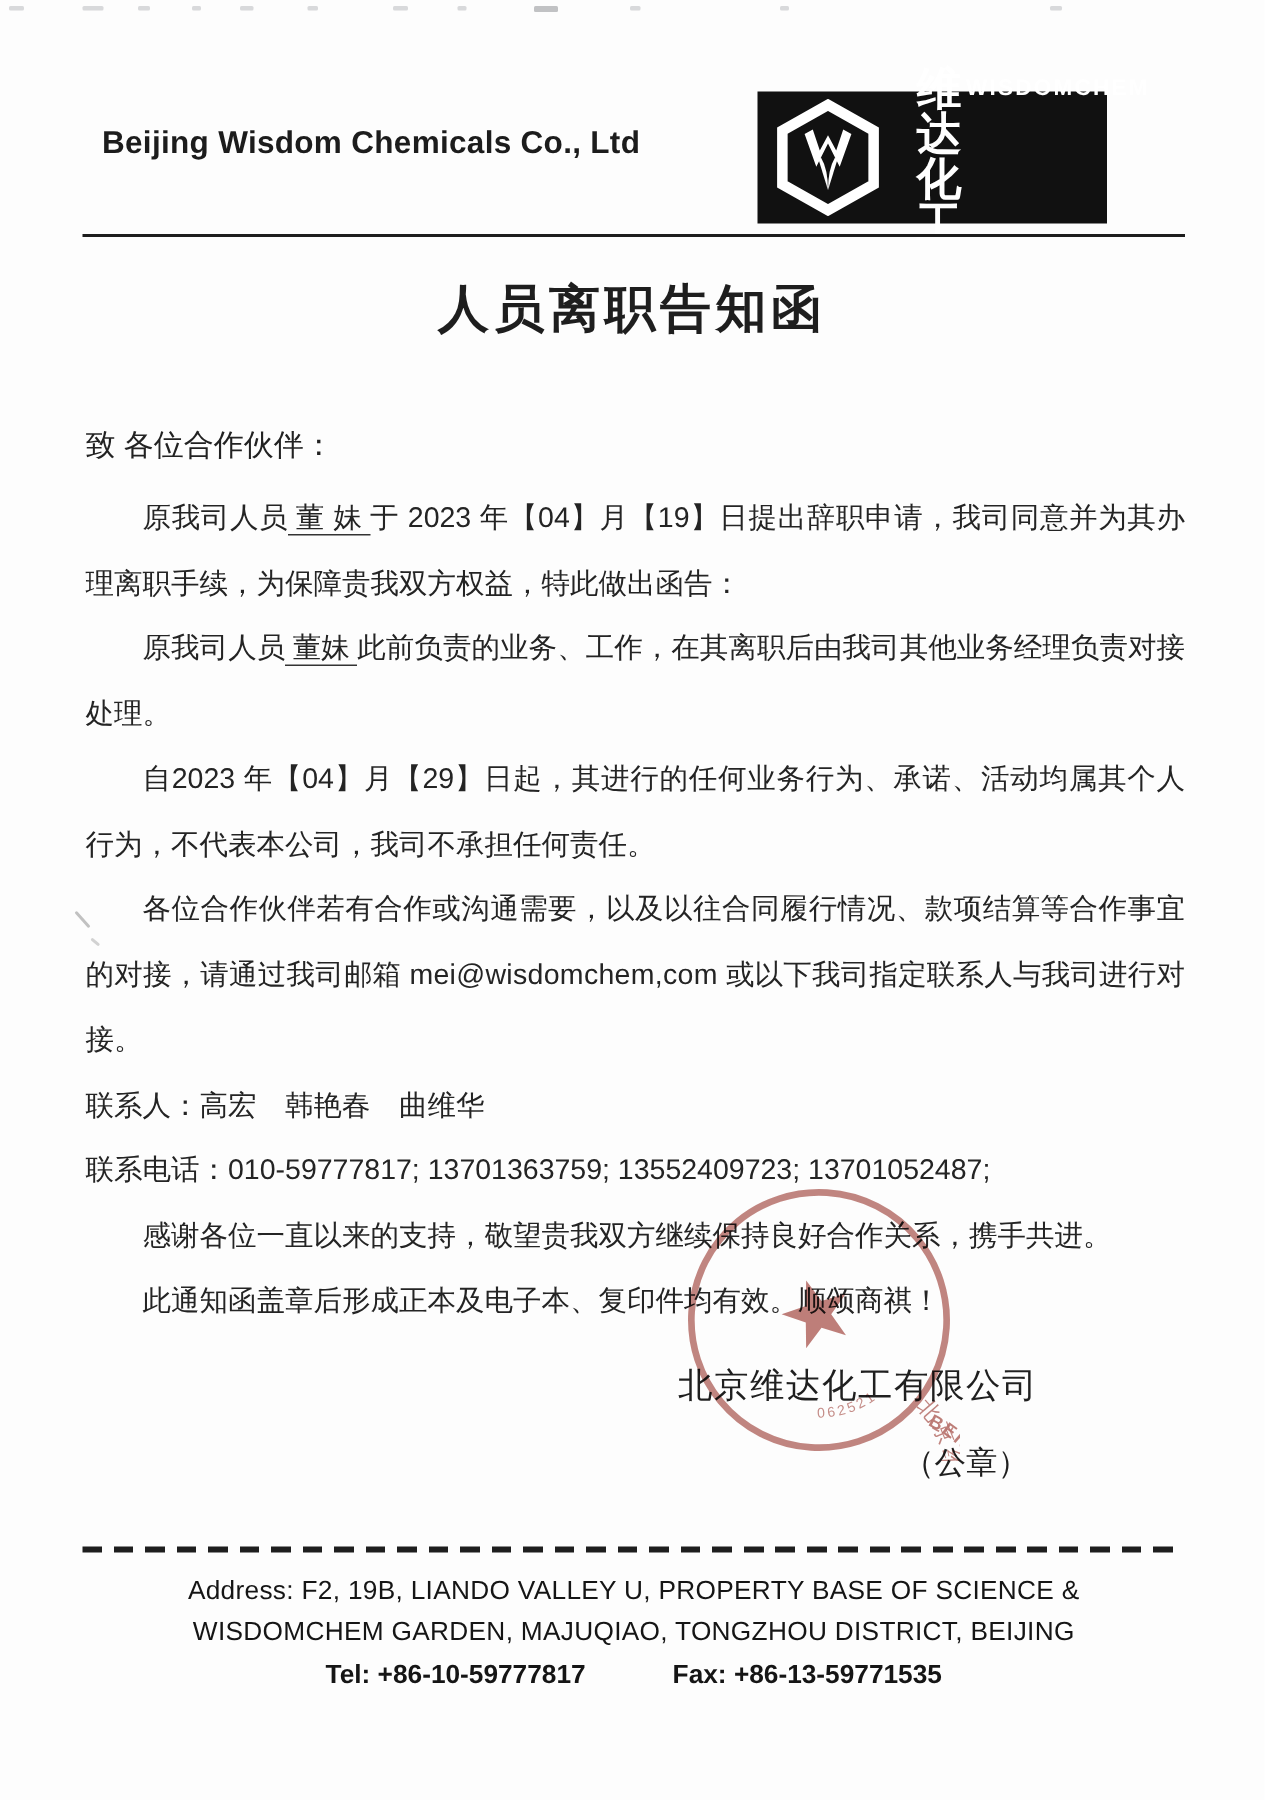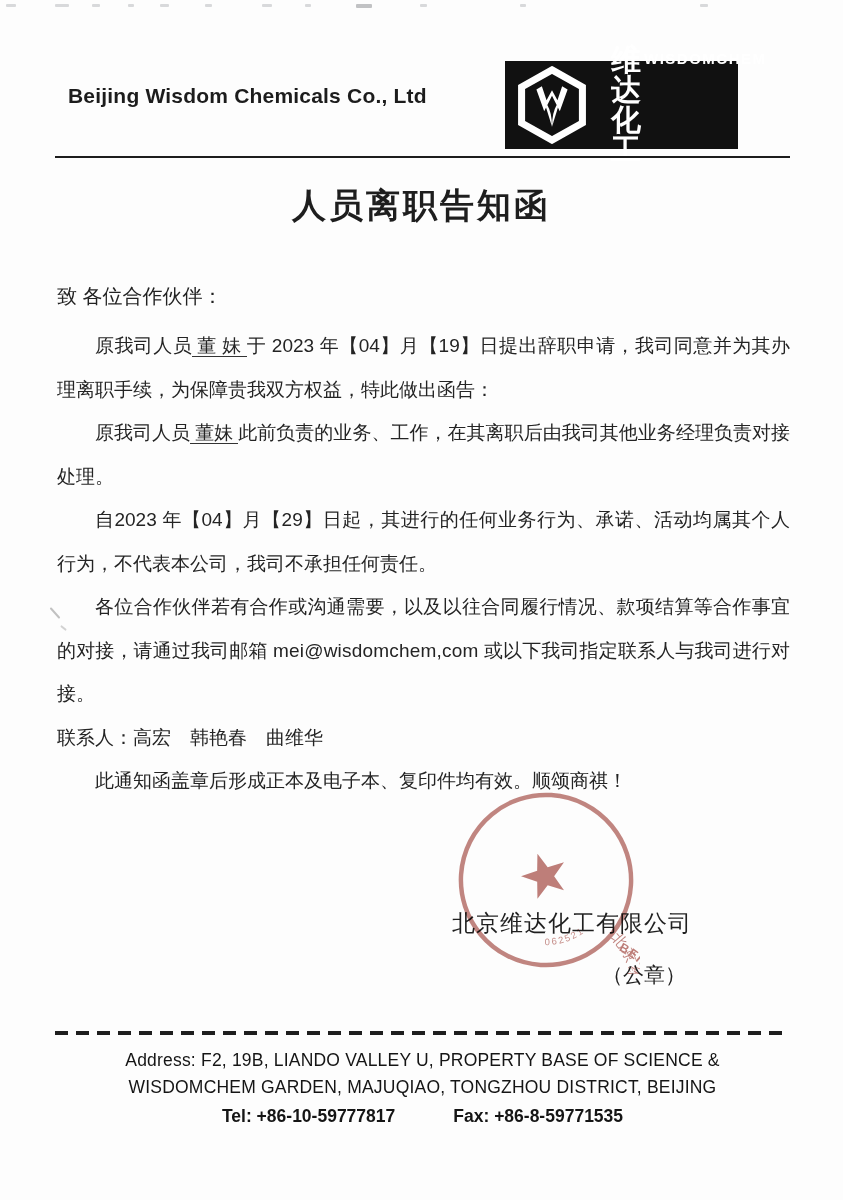--- a/index.html
+++ b/index.html
@@ -118,20 +118,22 @@
 <div class="doc-title">人员离职告知函</div>
 
 <div class="salutation">致 各位合作伙伴：</div>
 
 <div class="body-block">
     <div class="para indent"><span>原我司人员</span><span class="u">董 妹</span><span>于 2023 年【04】月【19】日提出辞职申请，我司同意并为其办理离职手续，为保障贵我双方权益，特此做出函告：</span></div>
     <div class="para indent"><span>原我司人员</span><span class="u">董妹</span><span>此前负责的业务、工作，在其离职后由我司其他业务经理负责对接处理。</span></div>
     <div class="para indent"><span>自2023 年【04】月【29】日起，其进行的任何业务行为、承诺、活动均属其个人行为，不代表本公司，我司不承担任何责任。</span></div>
     <div class="para indent"><span>各位合作伙伴若有合作或沟通需要，以及以往合同履行情况、款项结算等合作事宜的对接，请通过我司邮箱 </span><span class="email">mei@wisdomchem,com</span><span> 或以下我司指定联系人与我司进行对接。</span></div>
     <div class="para"><span>联系人：高宏　韩艳春　曲维华</span></div>
+    <div class="para"><span>联系电话：010-59777817;  13701363759;  13552409723;  13701052487;</span></div>
+    <div class="para indent"><span>感谢各位一直以来的支持，敬望贵我双方继续保持良好合作关系，携手共进。</span></div>
     <div class="para indent"><span>此通知函盖章后形成正本及电子本、复印件均有效。顺颂商祺！</span></div>
   </div>
 
 <div class="pen-mark"></div>
 <div class="pen-mark2"></div>
 
 <div class="signature">
   <div class="sig-company">北京维达化工有限公司</div>
   <div class="sig-seal-note">（公章）</div>
 </div>
@@ -156,15 +158,15 @@
     <polygon opacity="0.9" points="95,67 100.6,83.3 117.8,83.6 104,93.9 109.1,110.4 95,100.5 80.9,110.4 86,93.9 72.2,83.6 89.4,83.3"></polygon>
   </g>
 </svg>
 
 <div class="footer">
   <div class="footer-dash"></div>
   <div class="footer-line">Address: F2, 19B, LIANDO VALLEY U, PROPERTY BASE OF SCIENCE &amp;</div>
   <div class="footer-line">WISDOMCHEM GARDEN, MAJUQIAO, TONGZHOU DISTRICT, BEIJING</div>
   <div class="footer-telfax">
     <span>Tel: +86-10-59777817</span>
-    <span>Fax: +86-8-59771535</span>
+    <span>Fax: +86-13-59771535</span>
   </div>
 </div>
 
 </body></html>

